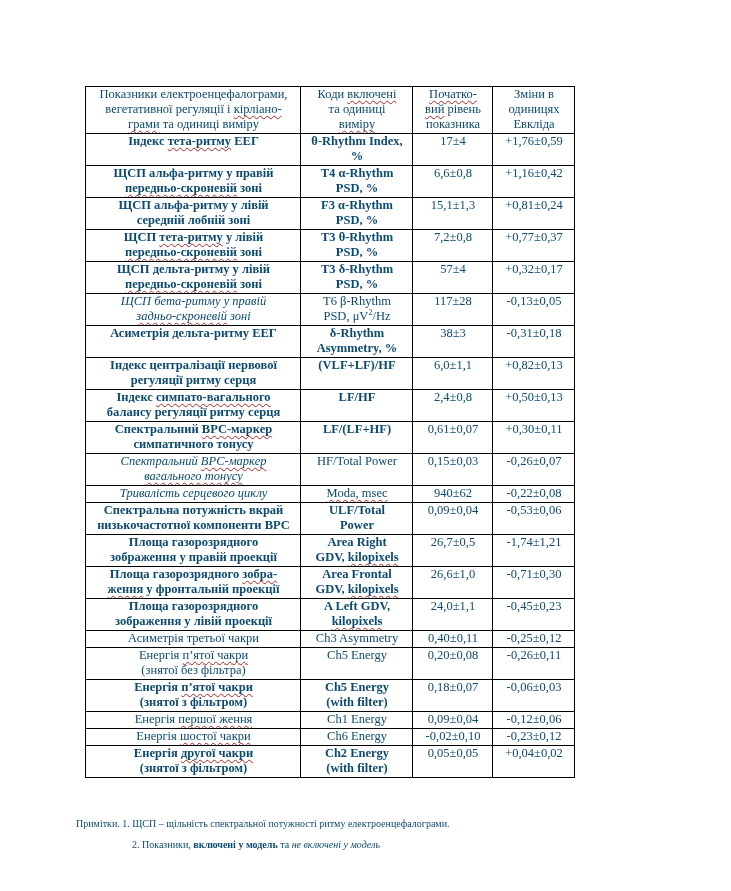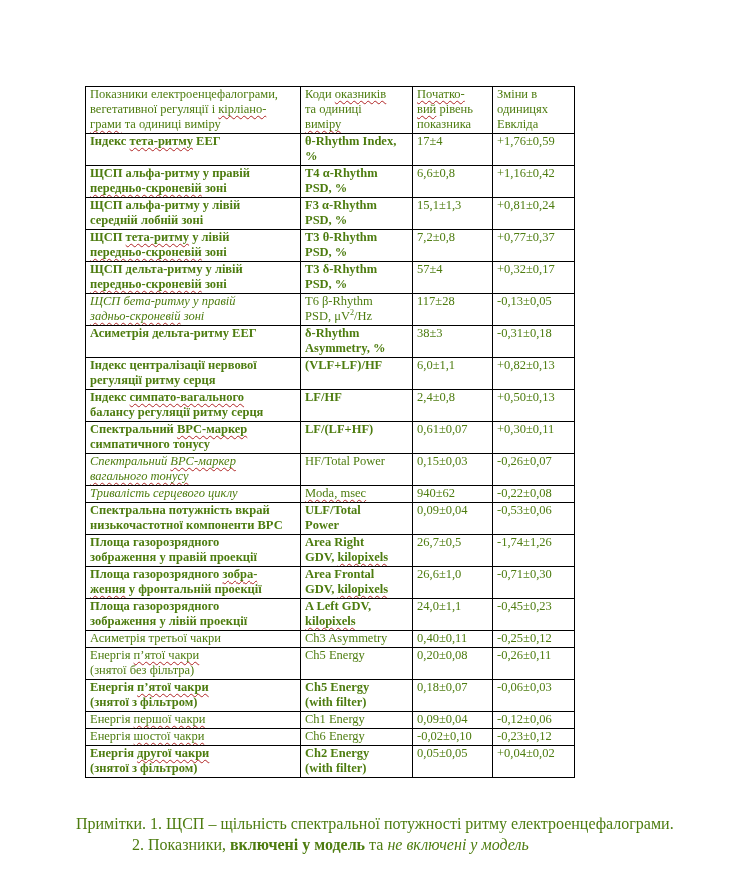--- a/index.html
+++ b/index.html
@@ -1,22 +1,23 @@
 <!DOCTYPE html>
 <html><head>
 <meta charset="utf-8">
 <style>
   html,body{margin:0;padding:0;background:#ffffff;}
   .page{
     position:relative;
     width:731px;height:891px;
     background:#ffffff;
     font-family:"Liberation Serif","DejaVu Serif",serif;
-    color:#4d7c0f;
+    color:#0c4a6e;
     overflow:hidden;
+    text-align:center;
   }
   table.doc-table{
     position:absolute;left:85px;top:86px;
     width:489px;
     border-collapse:collapse;
     table-layout:fixed;
   }
   col.c1{width:215px}
   col.c2{width:112px}
   col.c3{width:80px}
@@ -37,21 +38,21 @@
     text-decoration-line:underline;
     text-decoration-style:wavy;
     text-decoration-color:#b02525;
     text-decoration-thickness:1px;
     text-underline-offset:2px;
     text-decoration-skip-ink:none;
   }
   sup.sup{font-size:0.65em;line-height:0;vertical-align:super;}
   .note{
     position:absolute;
-    font-size:16px;
+    font-size:10px;
     line-height:20px;
     white-space:nowrap;
   }
   .note.line1{left:76px;top:814px;}
   .note.line2{left:132px;top:835px;}
 </style>
 </head>
 <body>
 
 <div class="page">
@@ -60,21 +61,21 @@
       <col class="c1">
         <col class="c2">
         <col class="c3">
         <col class="c4">
     </colgroup>
     <thead>
         <tr>
           <td><span>Показники електроенцефалограми,
 вегетативної регуляції і </span><span class="sq">кірліано-</span><span>
 </span><span class="sq">грами</span><span> та одиниці виміру</span></td>
-          <td><span>Коди </span><span class="sq">оказників</span><span>
+          <td><span>Коди </span><span class="sq">включені</span><span>
 та одиниці
 </span><span class="sq">виміру</span></td>
           <td><span class="sq">Початко-</span><span>
 </span><span class="sq">вий</span><span> рівень
 показника</span></td>
           <td><span>Зміни в
 одиницях
 Евкліда</span></td>
         </tr>
       </thead>
@@ -174,21 +175,21 @@
 Power</span></td>
           <td>0,09±0,04</td>
           <td>-0,53±0,06</td>
         </tr>
         <tr>
           <td><span class="b">Площа газорозрядного
 зображення у правій проекції</span></td>
           <td><span class="b">Area Right
 GDV, </span><span class="b sq">kilopixels</span></td>
           <td>26,7±0,5</td>
-          <td>-1,74±1,26</td>
+          <td>-1,74±1,21</td>
         </tr>
         <tr>
           <td><span class="b">Площа газорозрядного </span><span class="b sq">зобра-</span><span class="b">
 </span><span class="b sq">ження</span><span class="b"> у фронтальній проекції</span></td>
           <td><span class="b">Area Frontal
 GDV, </span><span class="b sq">kilopixels</span></td>
           <td>26,6±1,0</td>
           <td>-0,71±0,30</td>
         </tr>
         <tr>
@@ -214,21 +215,21 @@
         </tr>
         <tr>
           <td><span class="b">Енергія </span><span class="b sq">п’ятої чакри</span><span class="b">
 (знятої з фільтром)</span></td>
           <td><span class="b">Ch5 Energy
 (with filter)</span></td>
           <td>0,18±0,07</td>
           <td>-0,06±0,03</td>
         </tr>
         <tr>
-          <td><span>Енергія </span><span class="sq">першої чакри</span></td>
+          <td><span>Енергія </span><span class="sq">першої ження</span></td>
           <td><span>Ch1 Energy</span></td>
           <td>0,09±0,04</td>
           <td>-0,12±0,06</td>
         </tr>
         <tr>
           <td><span>Енергія </span><span class="sq">шостої чакри</span></td>
           <td><span>Ch6 Energy</span></td>
           <td>-0,02±0,10</td>
           <td>-0,23±0,12</td>
         </tr>

